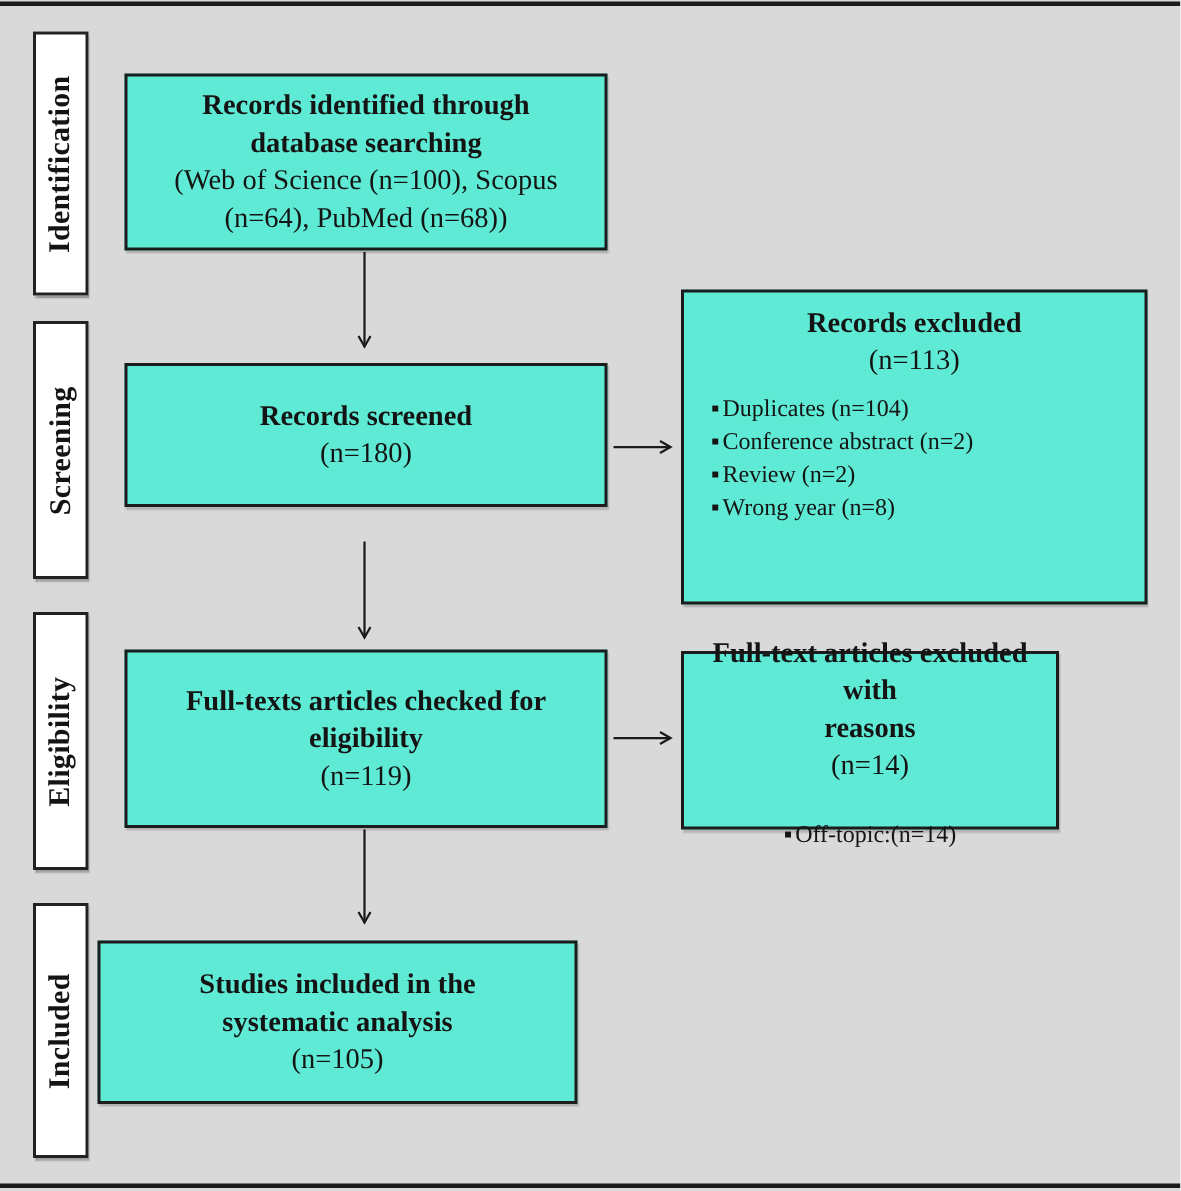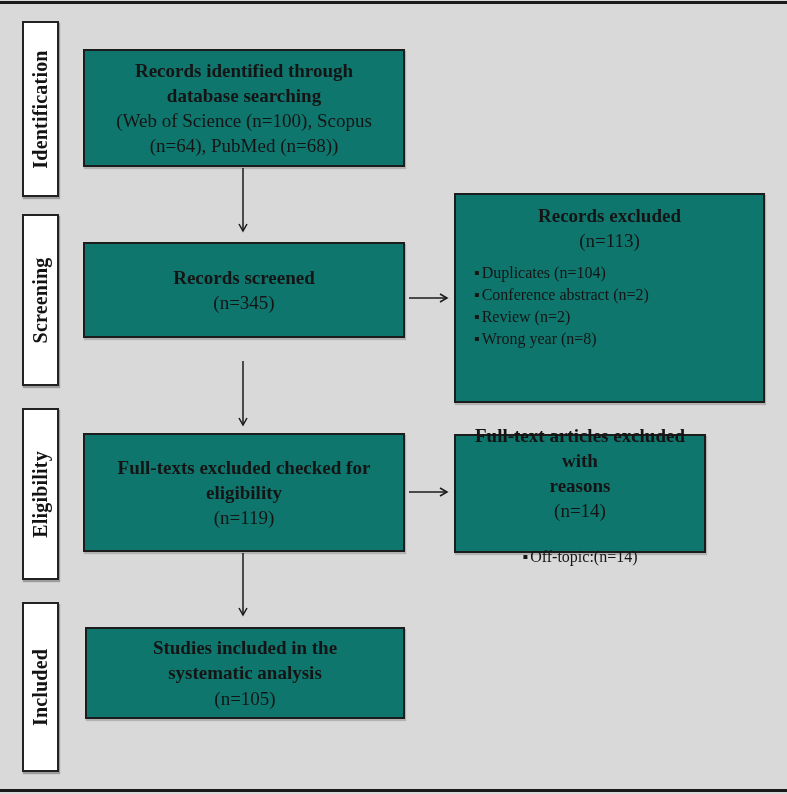--- a/index.html
+++ b/index.html
@@ -32,35 +32,35 @@
     letter-spacing:0.2px;
   }
   .stage-identification{top:21px;height:176px;}
   .stage-screening{top:214px;height:172px;}
   .stage-eligibility{top:408px;height:172px;}
   .stage-included{top:602px;height:170px;}
 
   
   .node{
     position:absolute;
-    background:#0f766e;
+    background:#5eead4;
     border:2px solid #1c1c1c;
     box-sizing:border-box;
     box-shadow:1px 2px 1px rgba(0,0,0,0.18);
     display:flex;flex-direction:column;justify-content:center;
     text-align:center;
     padding:2px 6px;
   }
   .title{font-weight:bold;font-size:19px;line-height:1.32;white-space:pre-line;}
   .detail,.count{font-size:19px;line-height:1.32;white-space:pre-line;}
 
   .box-identified{left:83px;top:49px;width:322px;height:118px;}
   .box-screened{left:83px;top:242px;width:322px;height:96px;}
   .box-fulltext{left:83px;top:433px;width:322px;height:119px;}
-  .box-included{left:85px;top:627px;width:320px;height:92px;}
+  .box-included{left:65px;top:627px;width:320px;height:109px;}
 
   .box-excluded{left:454px;top:193px;width:311px;height:210px;justify-content:flex-start;padding-top:8px;}
   .box-ft-excluded{left:454px;top:434px;width:252px;height:119px;justify-content:center;padding-top:6px;}
 
   ul.reasons{
     list-style:none;
     margin:9px 0 0 0;
     padding:0 4px 0 12px;
     text-align:left;
     font-size:16px;
@@ -94,36 +94,36 @@
 
   <div class="node box-identified">
     <div class="title">Records identified through
 database searching</div>
     <div class="detail">(Web of Science (n=100), Scopus
 (n=64), PubMed (n=68))</div>
   </div>
 
   <div class="node box-screened">
     <div class="title">Records screened</div>
-    <div class="count">(n=345)</div>
+    <div class="count">(n=180)</div>
   </div>
 
   <div class="node box-excluded">
     <div class="title">Records excluded</div>
     <div class="count">(n=113)</div>
     <ul class="reasons">
       <li>Duplicates (n=104)</li>
       <li>Conference abstract (n=2)</li>
       <li>Review (n=2)</li>
       <li>Wrong year (n=8)</li>
     </ul>
   </div>
 
   <div class="node box-fulltext">
-    <div class="title">Full-texts excluded checked for
+    <div class="title">Full-texts articles checked for
 eligibility</div>
     <div class="count">(n=119)</div>
   </div>
 
   <div class="node box-ft-excluded">
     <div class="title">Full-text articles excluded with
 reasons</div>
     <div class="count">(n=14)</div>
     <ul class="reasons centered">
       <li>Off-topic:(n=14)</li>

